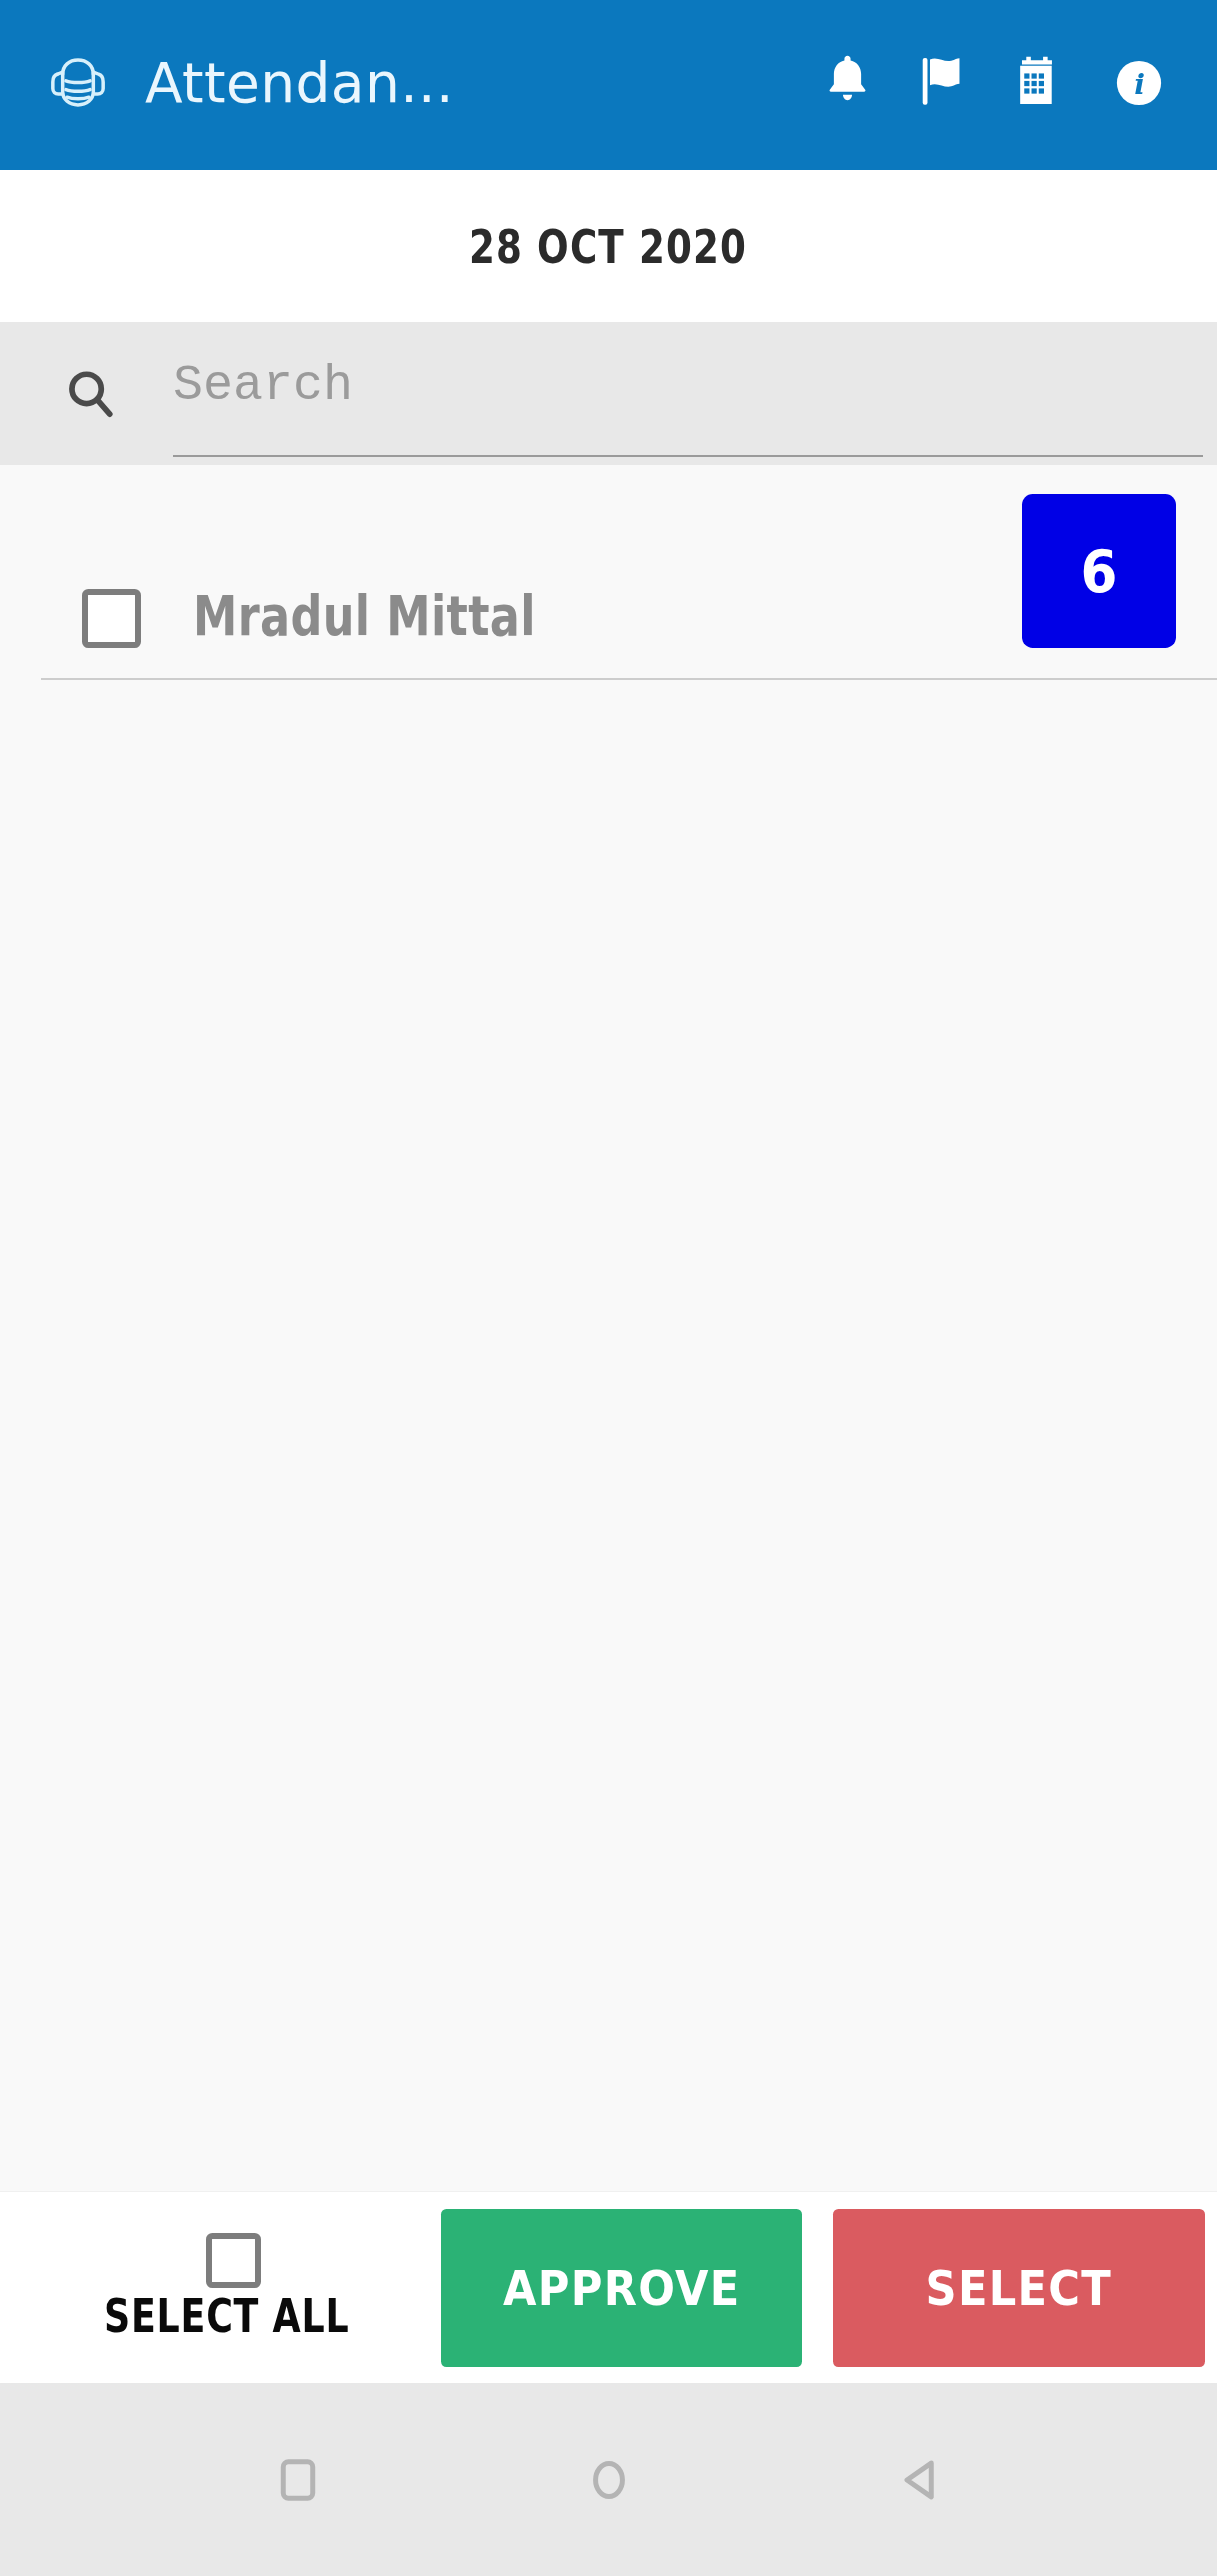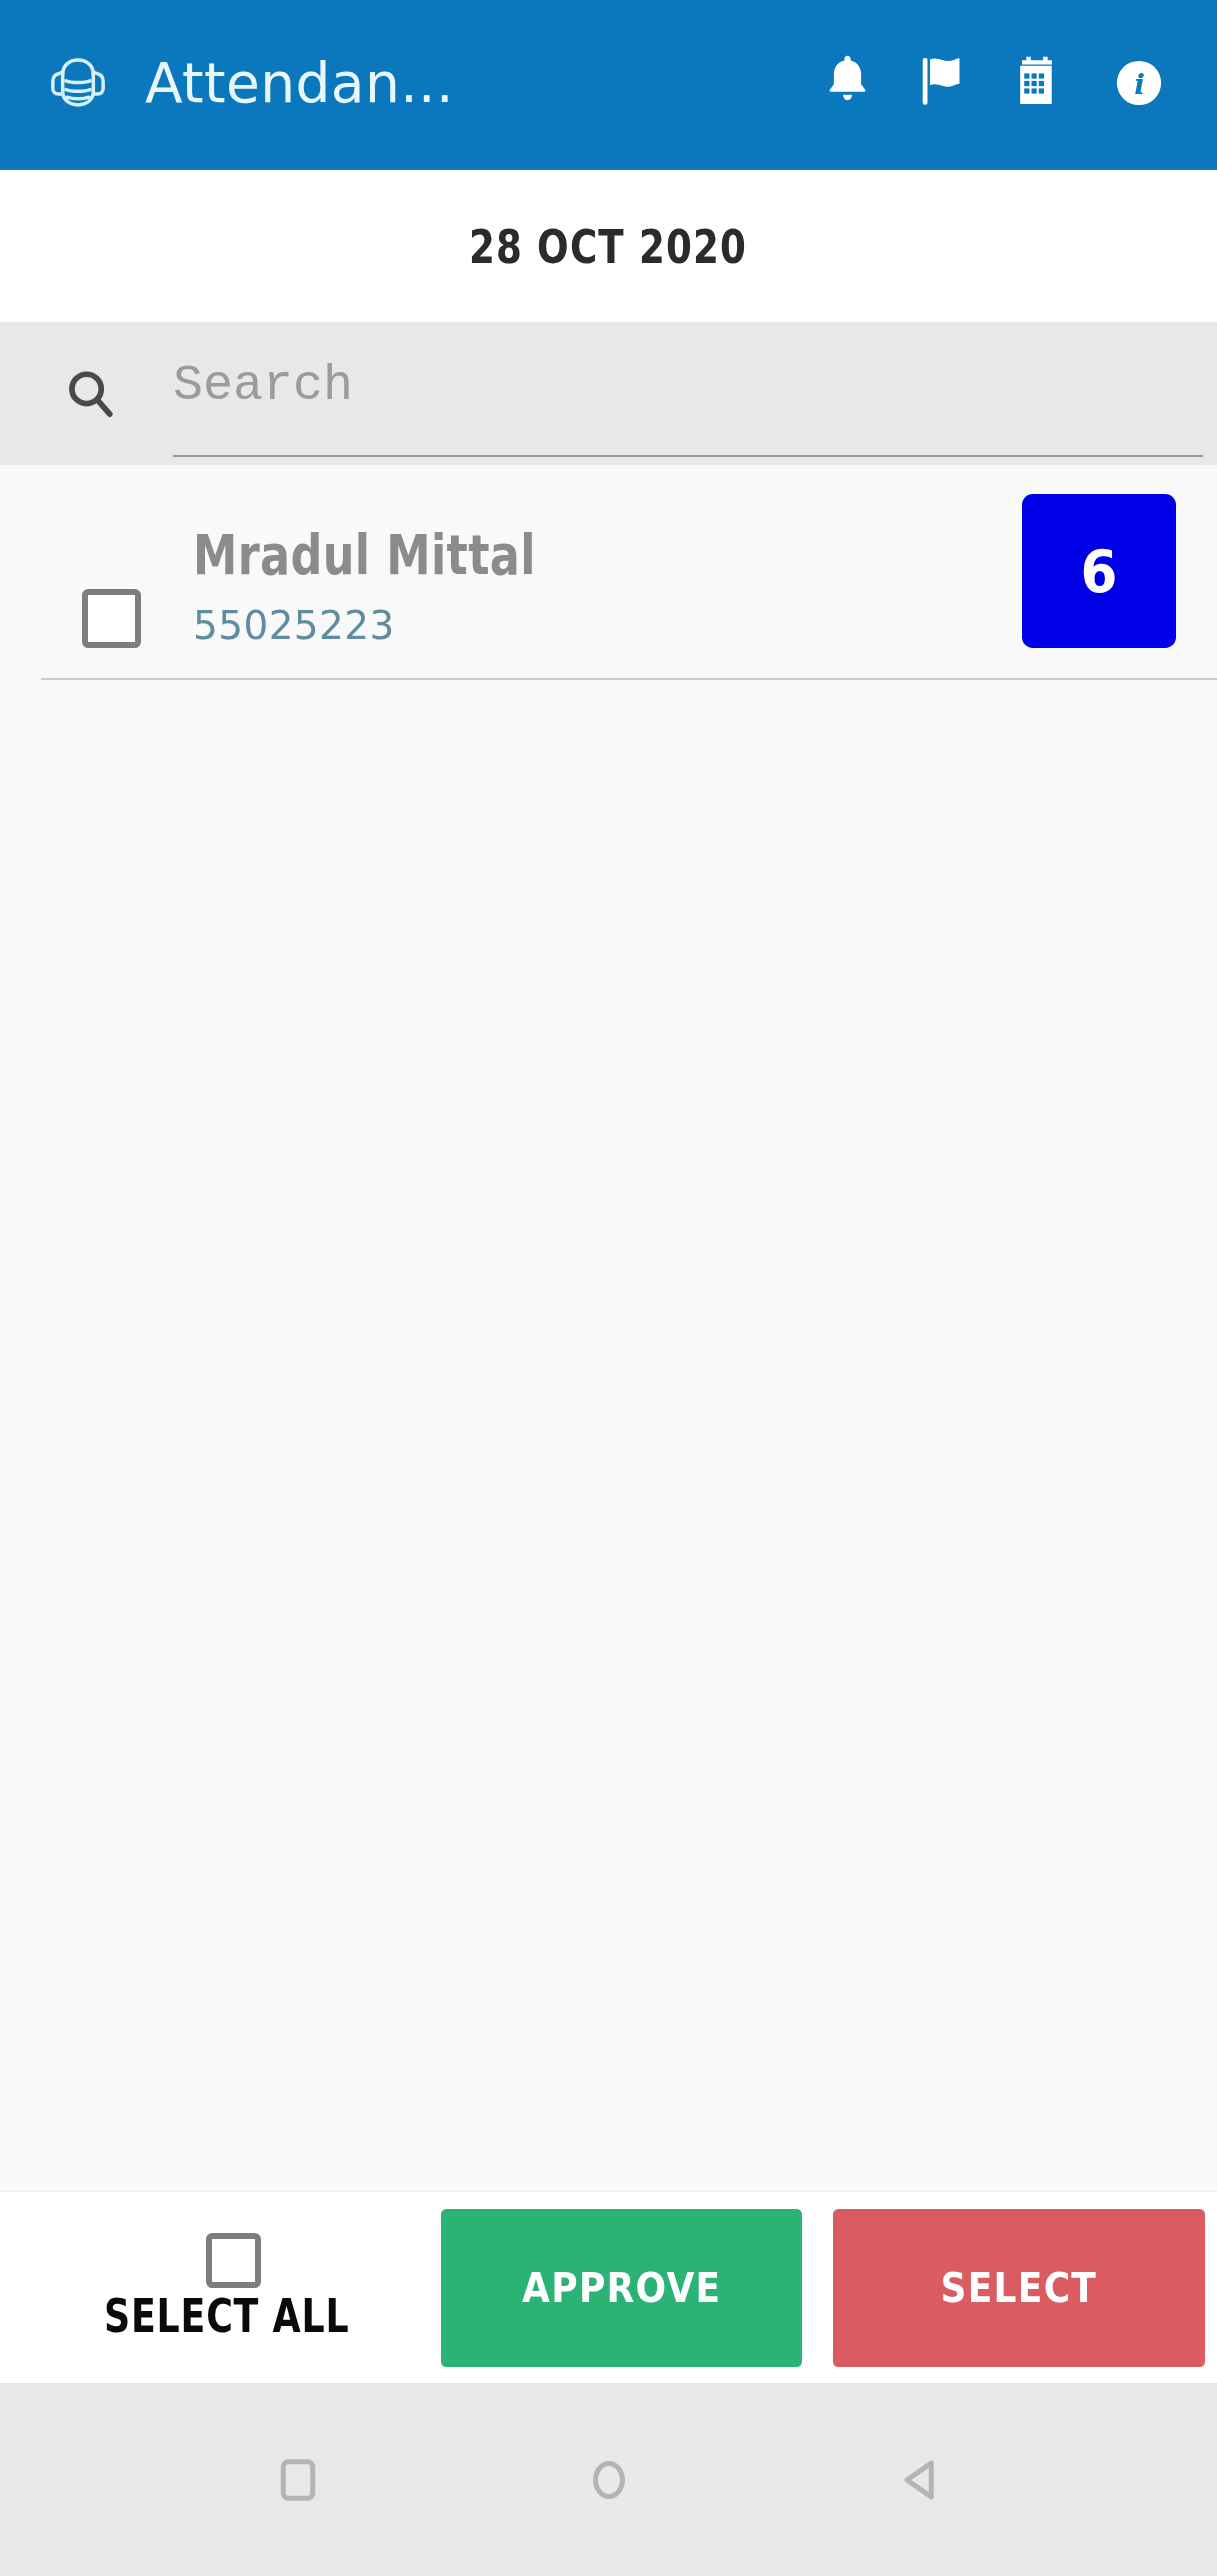--- a/index.html
+++ b/index.html
@@ -104,21 +104,21 @@
   .select-all .cb { width:55px; height:55px; border-width:6.3px; }
   .select-all-label {
     font-family:"DejaVu Sans Condensed","Liberation Sans Narrow","Liberation Sans", sans-serif;
     font-size:47px; font-weight:bold; color:#0a0a0a; margin-left:27px;
     letter-spacing:0.9px; transform:scaleX(0.86); transform-origin:left center;
     white-space:nowrap;
   }
   .act-btn {
     border:none; height:158px; border-radius:5.4px; color:#ffffff;
     font-family:"DejaVu Sans Condensed","Liberation Sans Narrow","Liberation Sans", sans-serif;
-    font-size:40px; font-weight:bold; letter-spacing:1.3px;
+    font-size:48px; font-weight:bold; letter-spacing:1.3px;
   }
   .btn-approve { background:#2bb275; width:374px; margin-left:52px; }
   .btn-reject  { background:#da5b60; width:385px; margin-left:31px; margin-right:12.5px; }
 
   
   .navbar {
     height:193px; background:#e8e8e8; flex-shrink:0;
     display:flex; align-items:center; justify-content:center; gap:204px;
   }
   .nav-btn { background:none; border:none; display:flex; align-items:center; justify-content:center;
@@ -202,21 +202,20 @@
       <input class="search-input" type="text" placeholder="Search" style="">
     </div>
   </div>
 
   <div class="list-area">
 
     <div class="emp-row">
       <div class="cb dark"></div>
       <div class="emp-info">
         <div class="emp-name">Mradul Mittal</div>
-        <div class="emp-id">55025223</div>
       </div>
       <div class="emp-badge">6</div>
     </div>
 
   </div>
 
   <div class="action-bar">
     <button class="select-all">
       <span class="cb"></span>
       <span class="select-all-label">SELECT ALL</span>

